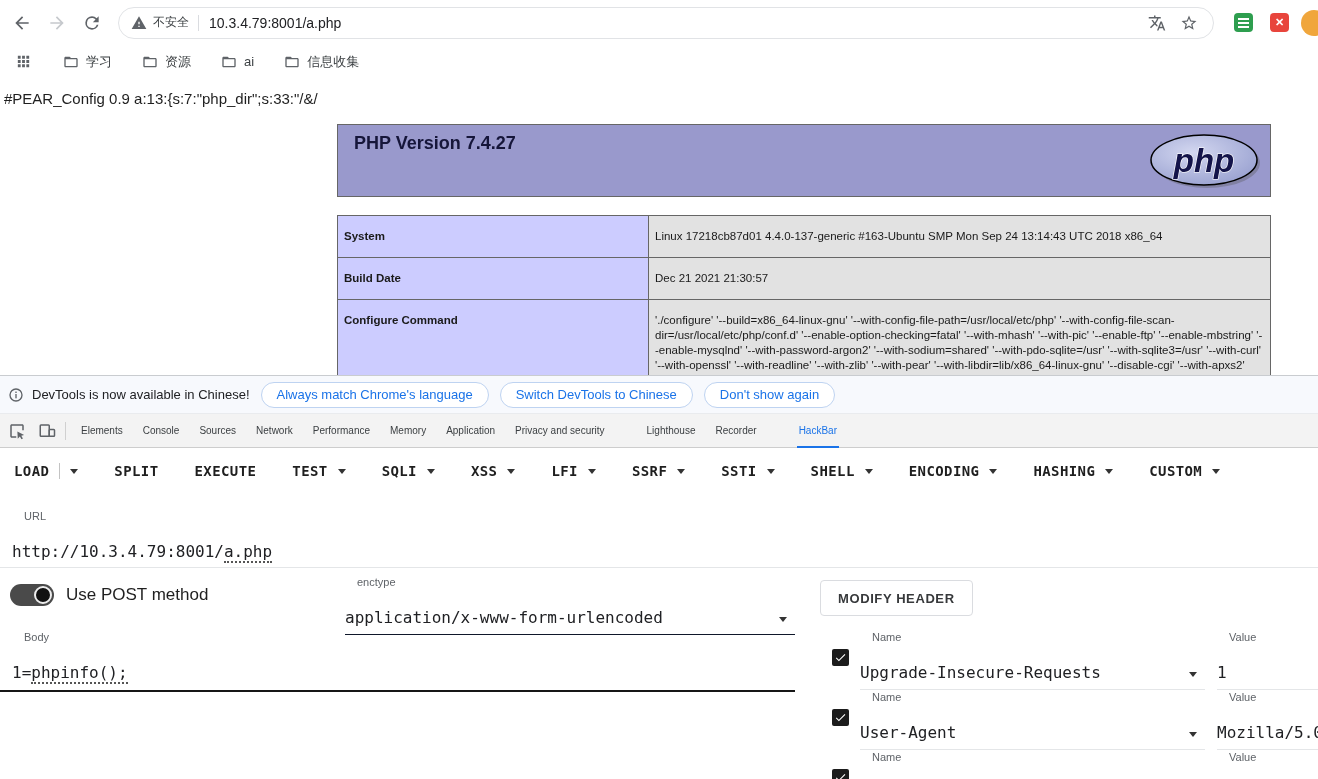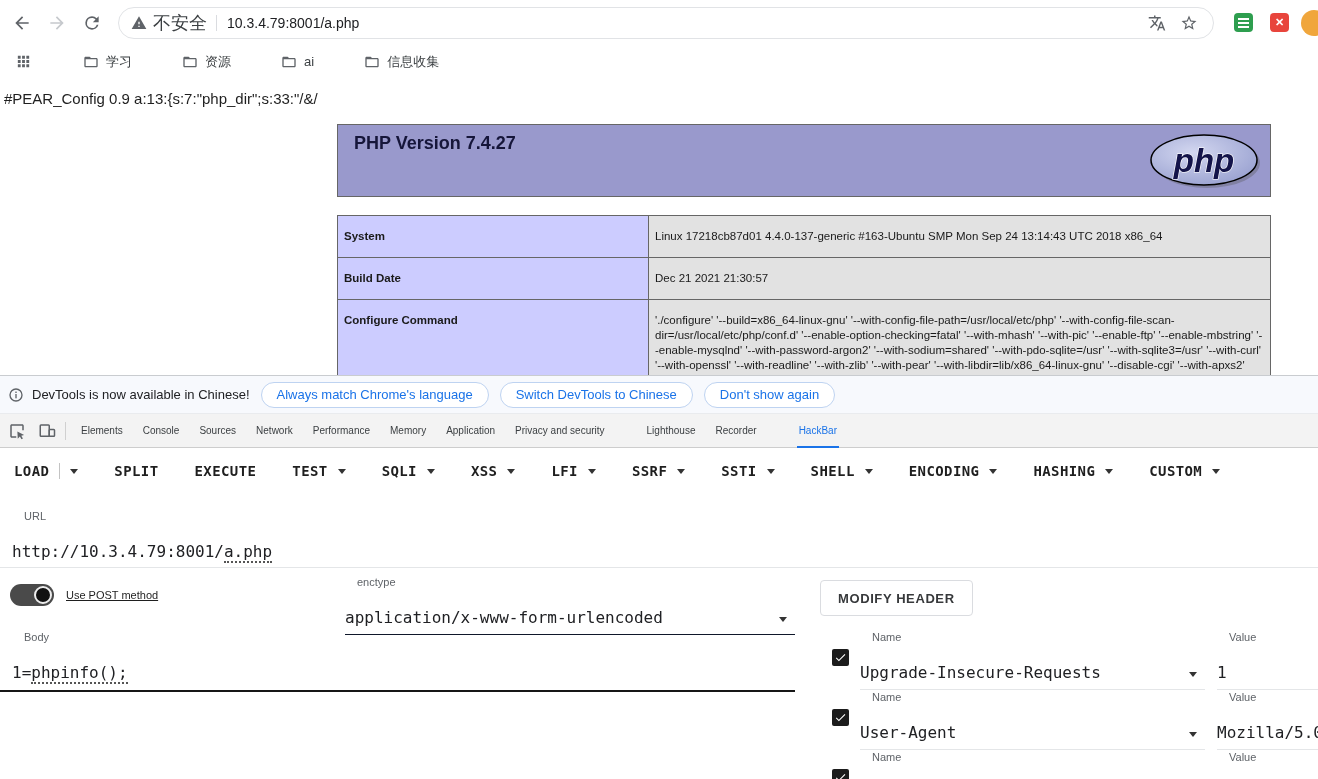--- a/index.html
+++ b/index.html
@@ -8,33 +8,33 @@
   #screen { position:relative; width:1318px; height:779px; overflow:hidden; background:#fff; }
 
   
   .topbar { position:absolute; left:0; top:0; width:1318px; height:45px; display:flex; align-items:center; background:#fff; }
   .nav-icon { width:26px; height:26px; margin-left:9px; display:flex; align-items:center; justify-content:center; border-radius:50%; cursor:pointer; }
   .nav-icon svg { width:20px; height:20px; fill:#5f6368; }
   .nav-icon.disabled svg { fill:#c6c9cd; }
   .omnibox { margin-left:13px; width:1096px; height:32px; border:1px solid #e1e3e6; border-radius:16px; display:flex; align-items:center; padding:0 12px; background:#fff; }
   .sec-chip { display:flex; align-items:center; cursor:pointer; }
   .sec-chip svg { width:16px; height:16px; fill:#5f6368; }
-  .sec-label { font-size:18px; color:#3c4043; margin:0 9px 0 6px; }
+  .sec-label { font-size:12px; color:#3c4043; margin:0 9px 0 6px; }
   .omni-sep { width:1px; height:16px; background:#dadce0; margin-right:10px; }
   .omni-url { font-size:14px; color:#202124; flex:1; white-space:nowrap; }
   .omni-ic { width:24px; height:24px; display:flex; align-items:center; justify-content:center; margin-left:8px; cursor:pointer; }
   .omni-ic svg { width:18px; height:18px; fill:#5f6368; }
   .ext-area { display:flex; align-items:center; margin-left:20px; gap:17px; }
   .ext-green { width:19px; height:19px; border-radius:4px; background:#2e9e4f; display:flex; flex-direction:column; justify-content:center; align-items:center; gap:2px; }
   .ext-green i { display:block; width:11px; height:2px; background:#fff; }
   .ext-red { width:19px; height:19px; border-radius:4px; background:#e8453c; color:#fff; font-size:11px; font-weight:bold; display:flex; align-items:center; justify-content:center; }
   .avatar { position:absolute; left:1301px; top:10px; width:26px; height:26px; border-radius:50%; background:#f0a63c; }
 
   
-  .bookmarks { position:absolute; top:45px; left:0; width:1076px; height:33px; display:flex; align-items:center; background:#fff;gap:20px; }
+  .bookmarks { position:absolute; top:45px; left:0; width:1076px; height:33px; display:flex; align-items:center; background:#fff; }
   .apps-icon { margin-left:13px; width:20px; height:20px; display:flex; align-items:center; justify-content:center; cursor:pointer; }
   .apps-icon svg { width:17px; height:17px; fill:#5f6368; }
   .bm { display:flex; align-items:center; gap:7px; margin-left:30px; font-size:13px; color:#3c4043; cursor:pointer; }
   .bm svg { width:16px; height:16px; fill:#5f6368; }
 
   
   .content { position:absolute; top:78px; left:0; width:1318px; height:297px; overflow:hidden; background:#fff; }
   .pear { position:absolute; left:4px; top:12px; font-size:15px; color:#1f1f1f; }
   .phpinfo { position:absolute; left:337px; top:46px; width:934px; }
   .php-header { background:#9999cc; border:1px solid #666; height:73px; position:relative; padding:8px 16px; }
@@ -65,21 +65,21 @@
   .hb-item { display:flex; align-items:center; font-size:14px; font-weight:bold; letter-spacing:0.4px; color:#1f1f1f; margin-right:36px; cursor:pointer; white-space:nowrap; }
   .caret { width:0; height:0; border-left:4px solid transparent; border-right:4px solid transparent; border-top:5px solid #333; margin-left:10px; }
   .hb-divider { width:1px; height:16px; background:#c3c3c3; margin-left:10px; }
   .hb-label { font-family:"Liberation Sans",sans-serif; font-size:11px; color:#5f6368; display:block;margin-left:12px; }
   .hb-value { font-size:16px; color:#202124; margin-top:20px; white-space:nowrap; }
   .squiggle { border-bottom:2px dotted #555; }
   .url-field { position:absolute; left:0; right:0; top:62px; padding:0 0 6px 12px; border-bottom:1px solid #e4e6e8; cursor:text; }
   .post-row { position:absolute; left:10px; top:136px; display:flex; align-items:center; gap:12px; }
   .switch { width:44px; height:22px; border-radius:11px; background:#4a4a4a; position:relative; cursor:pointer; }
   .switch .knob { position:absolute; right:2px; top:2px; width:18px; height:18px; border-radius:50%; background:#111; border:2px solid #ededed; }
-  .post-label { font-family:"Liberation Sans",sans-serif; font-size:11px; color:#1f1f1f;text-decoration:underline; }
+  .post-label { font-family:"Liberation Sans",sans-serif; font-size:17px; color:#1f1f1f; }
   .enctype-field { position:absolute; left:345px; top:128px; width:450px; border-bottom:1px solid #0f172a; padding-bottom:7px; cursor:pointer; }
   .field-caret { position:absolute; right:8px; bottom:12px; }
   .modify-btn { position:absolute; left:820px; top:132px; height:36px; padding:0 17px; border:1px solid #dadce0; border-radius:4px; background:#fff; font-family:"Liberation Sans",sans-serif; font-size:13px; font-weight:bold; letter-spacing:0.6px; color:#37393b; display:flex; align-items:center; cursor:pointer; }
   .body-field { position:absolute; left:0; top:183px; width:795px; padding:0 0 8px 12px; border-bottom:2px solid #161616; cursor:text; }
   .headers-col { position:absolute; left:820px; top:183px; width:520px; }
   .hdr-row { position:relative; height:60px; }
   .hdr-check { position:absolute; left:12px; top:18px; width:17px; height:17px; background:#1c1c1c; border-radius:2px; display:flex; align-items:center; justify-content:center; cursor:pointer; }
   .hdr-check svg { width:13px; height:13px; }
   .hdr-name { position:absolute; left:40px; top:0; width:345px; border-bottom:1px solid #e4e6e8; padding-bottom:7px; cursor:pointer; }
   .hdr-value { position:absolute; left:397px; top:0; width:140px; border-bottom:1px solid #e4e6e8; padding-bottom:7px; cursor:text; }

